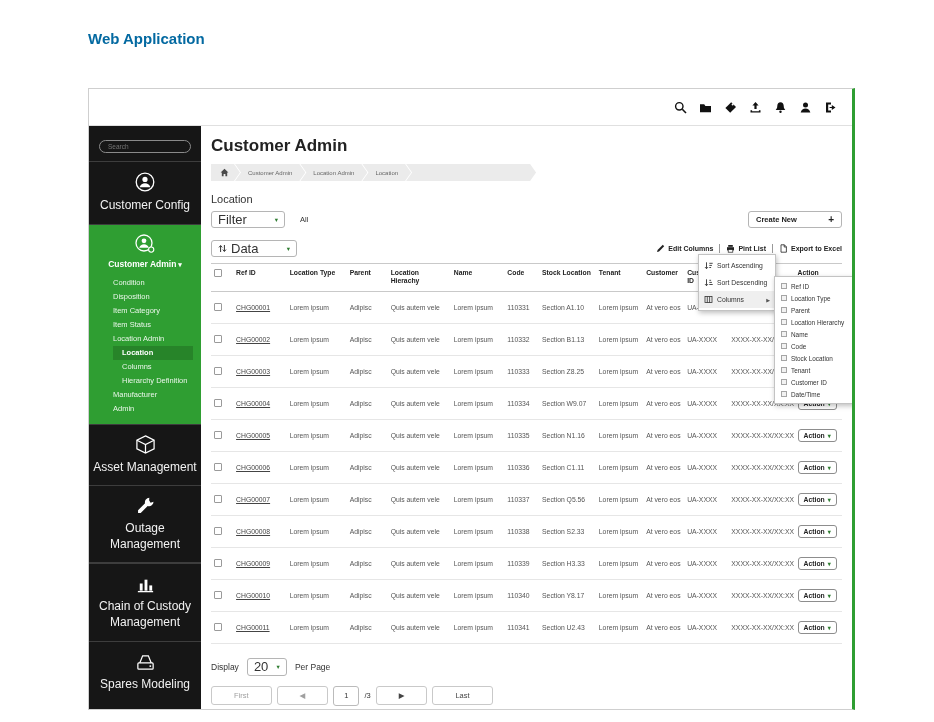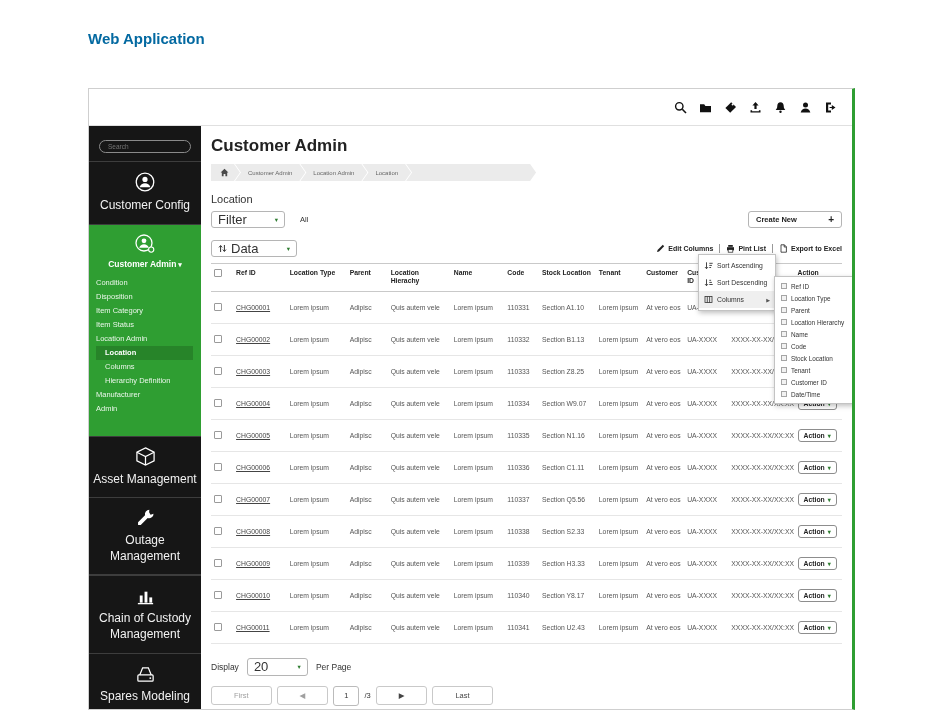--- a/index.html
+++ b/index.html
@@ -26,21 +26,21 @@
   .side-search input { width: 100%; height: 13px; border: 1px solid #8a8a8a; border-radius: 7px; background: transparent; color: #ccc; font-size: 6.5px; padding: 0 8px; outline: none; font-family: inherit; }
   .side-sep { border-top: 1px solid #3d3d3d; }
   .side-item { padding: 9px 4px 10px; text-align: center; display: flex; flex-direction: column; align-items: center; gap: 5px; cursor: pointer; }
   .side-item .lbl { font-size: 12px; color: #f2f2f2; line-height: 1.3; }
   .sicon { display: block; }
 
   .admin-block { background: #2f9e32; }
   .admin-head { display: flex; flex-direction: column; align-items: center; gap: 4px; padding: 8px 0 5px; cursor: pointer; }
   .admin-head .lbl { font-size: 8.5px; color: #fff; font-weight: bold; }
   .admin-head .lbl::after { content: " ▾"; font-size: 7px; }
-  .admin-menu { list-style: none; margin: 2px 0 12px; padding: 0 0 8px 7px; }
+  .admin-menu { list-style: none; margin: 2px 0 0; padding: 0 0 8px 24px; }
   .admin-menu li { font-size: 7.5px; color: #eaf6ea; padding: 2.5px 0; cursor: pointer; }
   .admin-menu li.indent { padding-left: 9px; }
   .admin-menu li.active { color: #fff; font-weight: bold; background: rgba(0,0,0,.16); margin-right: 8px; }
 
   .main { flex: 1; position: relative; padding: 8px 10px; background: #fff; overflow: hidden; }
   .main-title { margin: 2px 0 0; font-size: 17px; font-weight: 600; color: #222; }
   .breadcrumb { display: flex; align-items: center; margin-top: 8px; height: 17px; }
   .crumb { background: #ebebeb; height: 17px; display: flex; align-items: center; font-size: 6px; color: #666; padding: 0 13px; margin-left: -5px;
     clip-path: polygon(0 0, calc(100% - 6px) 0, 100% 50%, calc(100% - 6px) 100%, 0 100%, 6px 50%); }
   .crumb.first { clip-path: polygon(0 0, calc(100% - 6px) 0, 100% 50%, calc(100% - 6px) 100%, 0 100%); margin-left: 0; padding: 0 11px 0 9px; }
@@ -65,21 +65,21 @@
   table { width: 100%; border-collapse: collapse; table-layout: fixed; margin-top: 6px; }
   thead th { font-size: 6.8px; color: #222; text-align: left; padding: 5px 3px; border-top: 1px solid #c9c9c9; border-bottom: 1px solid #c9c9c9; font-weight: bold; line-height: 1.25; vertical-align: top; }
   tbody td { font-size: 6.8px; color: #555; padding: 9px 3px; border-bottom: 1px solid #e6e6e6; vertical-align: middle; overflow: hidden; white-space: nowrap; }
   .cb { width: 8px; height: 8px; border: 1px solid #9a9a9a; border-radius: 1px; background: #fff; display: inline-block; cursor: pointer; }
   .sub-cb { width: 6px; height: 6px; border: 1px solid #a5a5a5; background: #f2f2f2; display: inline-block; flex: 0 0 6px; }
   .ref { color: #444; text-decoration: underline; cursor: pointer; }
   .action-btn { border: 1px solid #8d8d8d; border-radius: 3px; background: #fff; font-size: 6.8px; font-weight: bold; color: #222; padding: 2px 5px; display: inline-flex; align-items: center; gap: 3px; cursor: pointer; font-family: inherit; }
   .action-btn::after { content: "▾"; font-size: 6px; color: #2f7d31; }
 
   .pag-display { display: flex; align-items: center; gap: 8px; margin-top: 14px; font-size: 8.5px; color: #333; }
-  .sel.pp { width: 61px; height: 18px; }
+  .sel.pp { width: 40px; height: 18px; }
   .pag-nav { display: flex; align-items: center; gap: 5px; margin-top: 10px; }
   .pg-btn { border: 1px solid #c9c9c9; border-radius: 3px; background: #fff; font-size: 7.5px; color: #a0a0a0; padding: 4px 22px; cursor: pointer; font-family: inherit; }
   .pg-btn.enabled { color: #444; }
   .pg-input { width: 26px; height: 20px; border: 1px solid #bbb; border-radius: 3px; text-align: center; font-size: 7.5px; color: #333; font-family: inherit; }
   .pg-total { font-size: 7.5px; color: #333; }
 
   .ctx { position: absolute; left: 497px; top: 128px; width: 78px; background: #fff; border: 1px solid #c3c3c3; box-shadow: 1px 2px 5px rgba(0,0,0,.25); z-index: 10; font-size: 6.8px; color: #333; padding: 2px 0; }
   .ctx-item { display: flex; align-items: center; gap: 4px; padding: 4px 5px; cursor: pointer; }
   .ctx-item.columns { background: #efefef; }
   .ctx-item .arr { margin-left: auto; }

